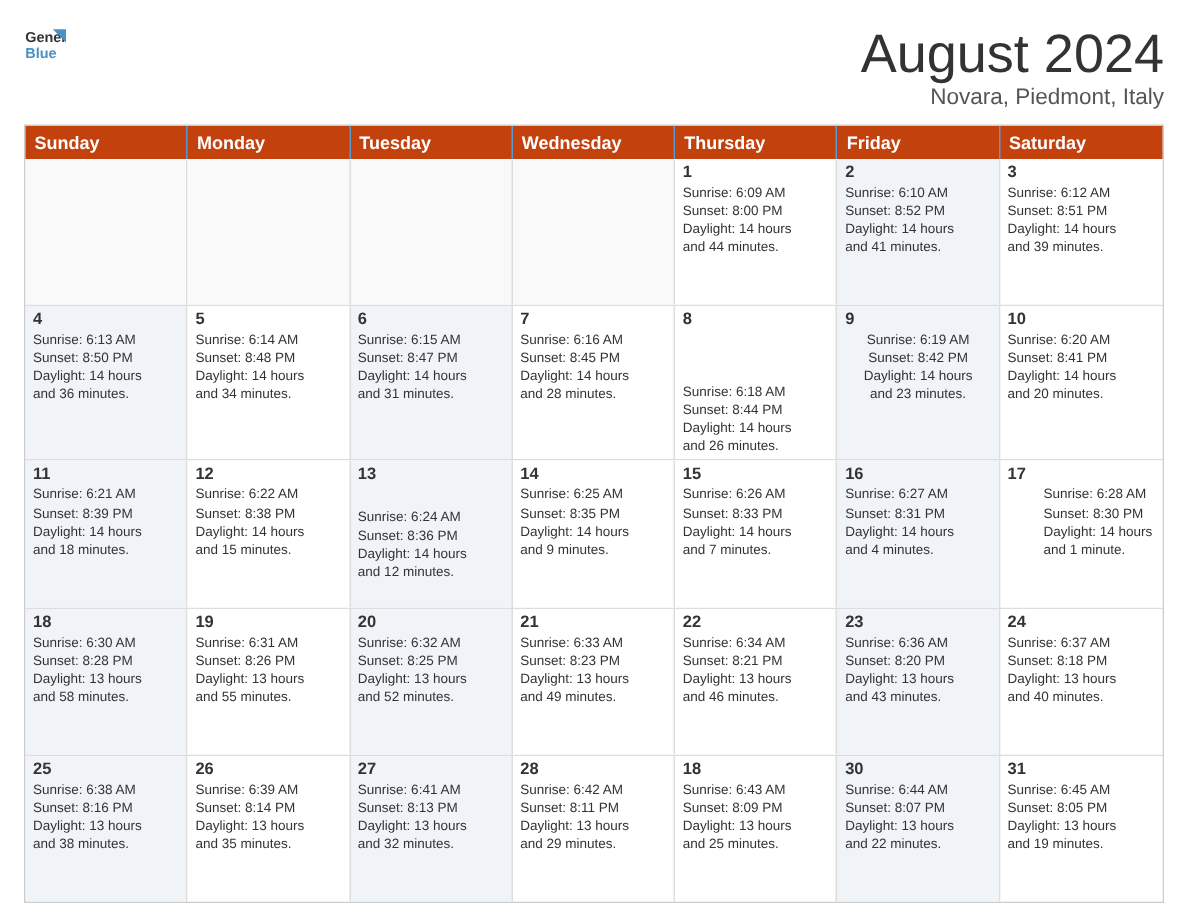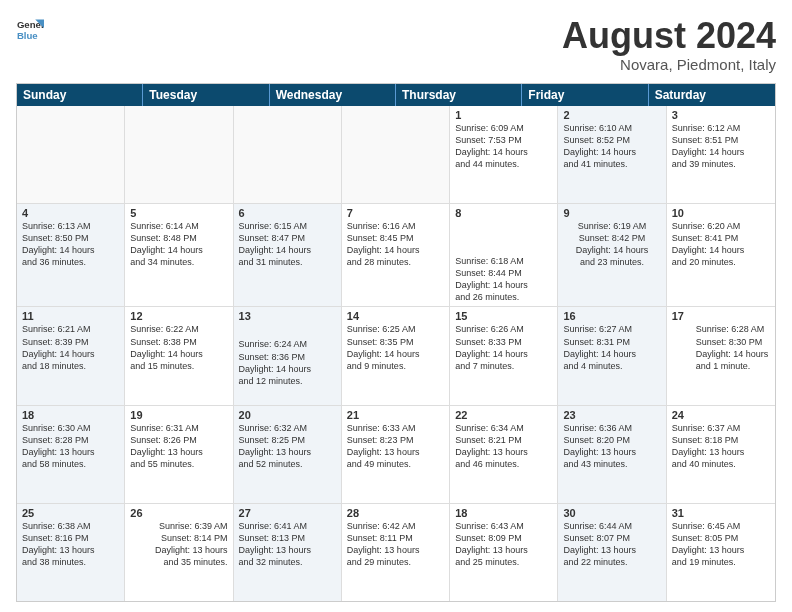--- a/index.html
+++ b/index.html
@@ -30,38 +30,38 @@
     }
     .logo-icon {
       width: 28px;
       height: 28px;
     }
     .title-block {
       text-align: right;
     }
     .main-title {
       font-size: 36px;
-      font-weight: 700;
+      font-weight: 400;
       color: #333;
       line-height: 1.1;
     }
     .subtitle {
       font-size: 15px;
       color: #555;
     }
     .calendar {
       flex: 1;
       display: flex;
       flex-direction: column;
       border: 1px solid #ccc;
     }
     .cal-header {
       display: grid;
-      grid-template-columns: repeat(6, 1fr);
-      background: #0c4a6e;
+      grid-template-columns: repeat(7, 1fr);
+      background: #c2410c;
     }
     .cal-header-cell {
       color: #fff;
       font-size: 12px;
       font-weight: bold;
       text-align: left;
       padding: 4px 6px;
       border-right: 1px solid #5a9ad4;
     }
     .cal-header-cell:last-child { border-right: none; }
@@ -117,36 +117,37 @@
     </div>
     <div class="title-block">
       <div class="main-title">August 2024</div>
       <div class="subtitle">Novara, Piedmont, Italy</div>
     </div>
   </div>
 
   <div class="calendar">
     <div class="cal-header" id="cal-header">
         <div class="cal-header-cell">Sunday</div>
+        <div class="cal-header-cell">Monday</div>
         <div class="cal-header-cell">Tuesday</div>
         <div class="cal-header-cell">Wednesday</div>
         <div class="cal-header-cell">Thursday</div>
         <div class="cal-header-cell">Friday</div>
         <div class="cal-header-cell">Saturday</div>
       </div>
     <div class="cal-body" id="cal-body">
         <div class="cal-row">
           <div class="cal-cell empty"></div>
           <div class="cal-cell empty"></div>
           <div class="cal-cell empty"></div>
           <div class="cal-cell empty"></div>
           <div class="cal-cell">
             <span class="day-num">1</span>
             <div class="cell-text" style="white-space: pre-line;">Sunrise: 6:09 AM
-Sunset: 7:53 PM
+Sunset: 8:00 PM
 Daylight: 14 hours
 and 44 minutes.</div>
           </div>
           <div class="cal-cell shaded">
             <span class="day-num">2</span>
             <div class="cell-text" style="white-space: pre-line;">Sunrise: 6:10 AM
 Sunset: 8:52 PM
 Daylight: 14 hours
 and 41 minutes.</div>
           </div>
@@ -314,21 +315,21 @@
         <div class="cal-row">
           <div class="cal-cell shaded">
             <span class="day-num">25</span>
             <div class="cell-text" style="white-space: pre-line;">Sunrise: 6:38 AM
 Sunset: 8:16 PM
 Daylight: 13 hours
 and 38 minutes.</div>
           </div>
           <div class="cal-cell">
             <span class="day-num">26</span>
-            <div class="cell-text" style="white-space: pre-line; text-align: right;">Sunrise: 6:39 AM
+            <div class="cell-text" style="white-space: pre-line;">Sunrise: 6:39 AM
 Sunset: 8:14 PM
 Daylight: 13 hours
 and 35 minutes.</div>
           </div>
           <div class="cal-cell shaded">
             <span class="day-num">27</span>
             <div class="cell-text" style="white-space: pre-line;">Sunrise: 6:41 AM
 Sunset: 8:13 PM
 Daylight: 13 hours
 and 32 minutes.</div>

